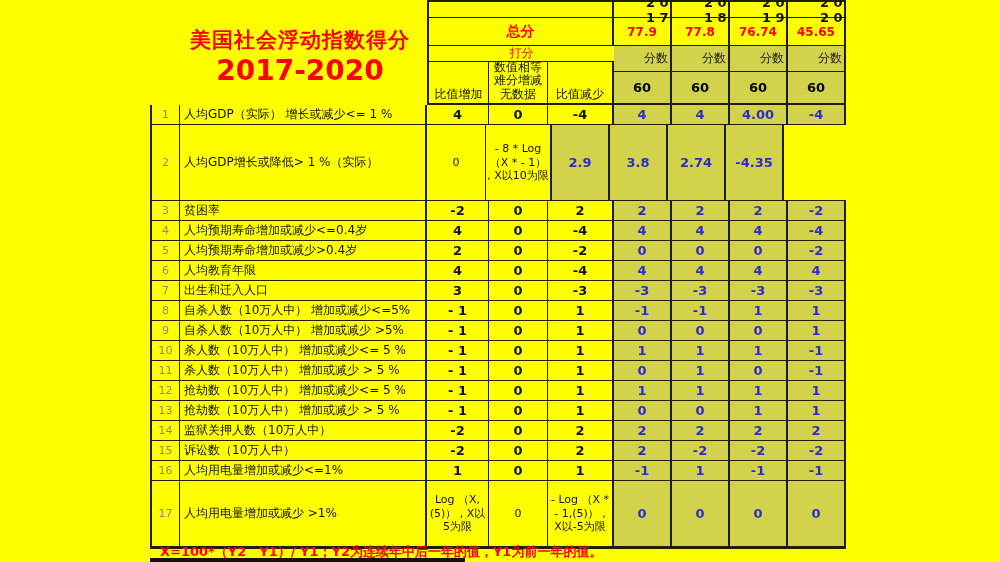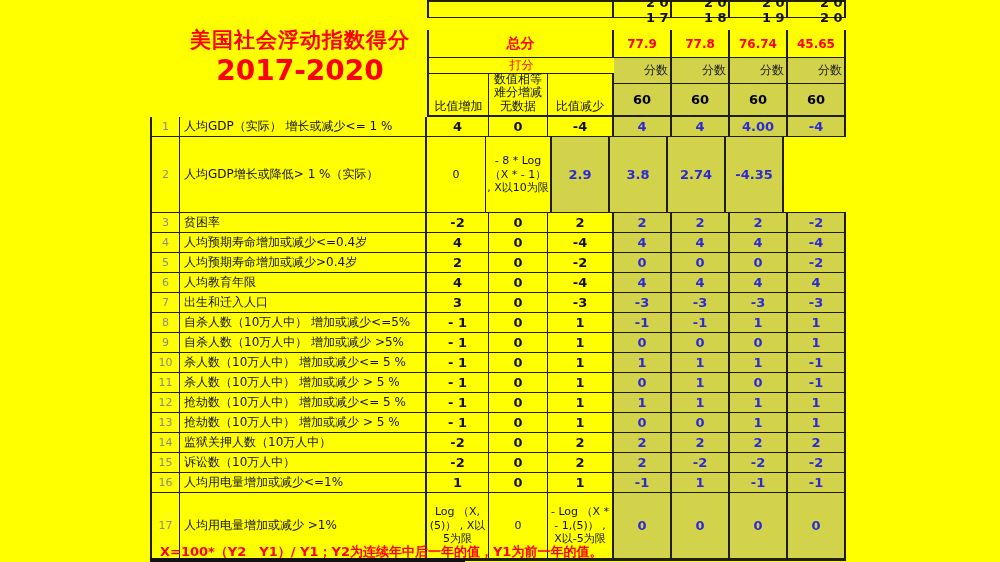--- a/index.html
+++ b/index.html
@@ -17,21 +17,21 @@
 
   .tablewrap{position:absolute;left:150px;top:0;width:696px;}
   .hrow{display:flex;}
   .spacer{width:277px;}
   .cell{display:flex;align-items:center;justify-content:center;box-sizing:border-box;
         font-size:13px;color:#111;}
   
   .rulespan{width:187px;border-left:2px solid var(--bd);border-right:2px solid var(--bd);
             border-bottom:1px solid var(--bd);}
   .r0 .rulespan,.r0 .ycol{border-top:2px solid var(--bd);height:18px;}
-  .r1 .rulespan,.r1 .ycol{height:28px;margin-top:12px;}
+  .r1 .rulespan,.r1 .ycol{height:28px;}
   .ycol{width:58px;border-right:2px solid var(--bd);border-bottom:1px solid var(--bd);}
   .yearhead{font-weight:bold;font-size:13px;padding-left:32px;}
   .total-label{color:var(--red);font-weight:bold;font-size:14px;}
   .total-val{color:var(--red);font-weight:bold;font-size:12px;}
   .rule-side{width:187px;}
   .dafen{height:16px;display:flex;align-items:center;justify-content:center;
          border-left:2px solid var(--bd);border-bottom:1px solid var(--bd);
          color:var(--red);font-size:12px;}
   .rule-heads{display:flex;height:43px;}
   .rh{align-items:flex-end;padding-bottom:2px;font-size:12px;line-height:1.12;

